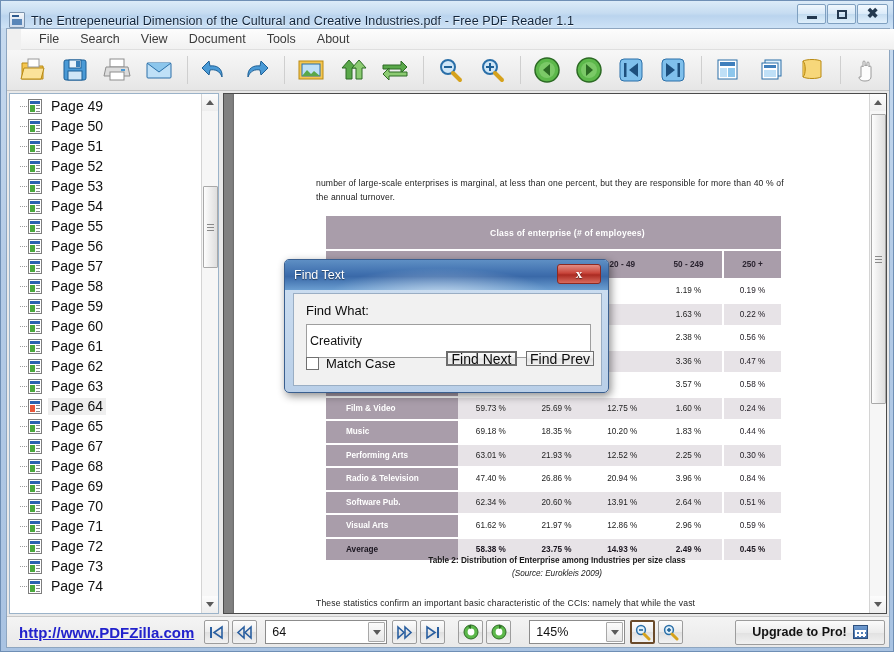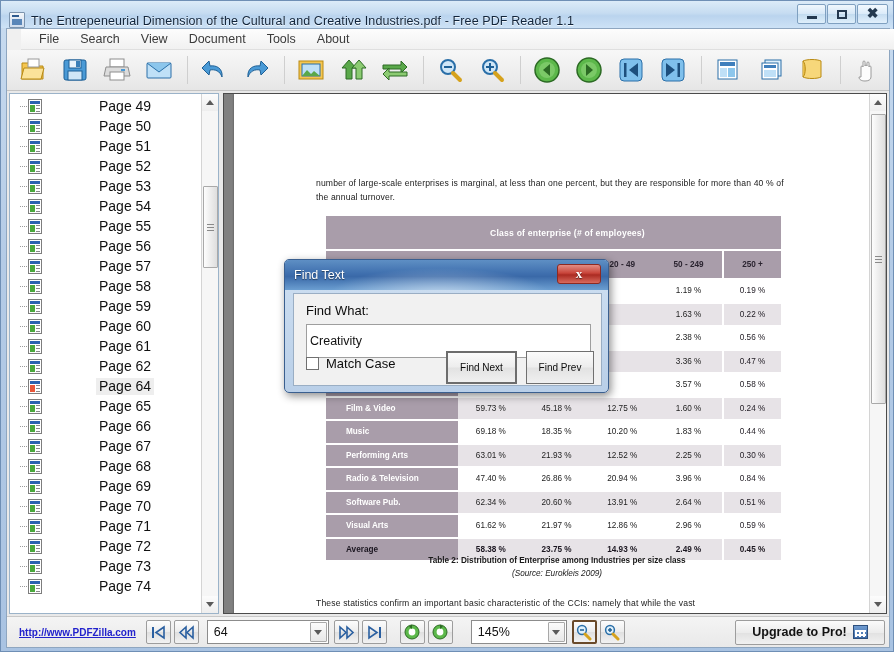--- a/index.html
+++ b/index.html
@@ -92,21 +92,20 @@
   }
   
   .sidebar{
     position:absolute;left:2px;top:2px;width:210px;height:521px;
     background:#ffffff;border:1px solid #9bb3c9;box-sizing:border-box;overflow:hidden;
   }
   .tree{position:absolute;left:0;top:0;right:17px;top:0;bottom:0;overflow:hidden;padding-top:2px;}
   .tree-row{
     height:20px;display:flex;align-items:center;padding-left:18px;position:relative;
     white-space:nowrap;
-    gap:48px;
   }
   .tree-row .dots{
     position:absolute;left:10px;top:10px;width:12px;height:1px;
     background-image:linear-gradient(to right,#9a9a9a 50%,transparent 50%);
     background-size:2px 1px;
   }
   .pg-icon{
     width:14px;height:15px;flex:none;margin-right:6px;position:relative;
     background:#ffffff;border:1px solid #7d7d7d;box-sizing:border-box;
   }
@@ -229,38 +228,38 @@
     font-family:"Liberation Sans",sans-serif;font-size:12.5px;color:#111;
     padding:16px 3px;line-height:18px;outline:none;
   }
   .chk-wrap{position:absolute;left:12px;top:62px;display:flex;align-items:center;}
   .chk{
     width:13px;height:13px;background:#ffffff;border:1px solid #707070;
     box-sizing:border-box;margin-right:7px;
   }
   .chk-lbl{font-size:13px;color:#0d0d0d;}
   .dlg-btn{
-    position:absolute;top:57px;height:33px;
+    position:absolute;top:57px;height:15px;
     background:linear-gradient(to bottom,#fbfbfb,#ededed 48%,#e2e2e2 52%,#f0f0f0);
     border:1px solid #707070;box-sizing:border-box;
-    font-family:"Liberation Sans",sans-serif;font-size:10px;color:#0d0d0d;
+    font-family:"Liberation Sans",sans-serif;font-size:14px;color:#0d0d0d;
     display:flex;align-items:center;justify-content:center;
   }
   #btn-find-next{left:152px;width:71px;border:2px solid #6d6d6d;}
   #btn-find-prev{left:232px;width:68px;}
 
   
   .statusbar{
     position:absolute;left:0;bottom:0;width:882px;height:31px;
     background:linear-gradient(to bottom,#f4f4f4,#e9e9e9);
     border-top:1px solid #c8c8c8;
     display:flex;align-items:center;box-sizing:border-box;padding:0 4px;
   }
   .sb-link{
-    font-size:10px;color:#2222cc;text-decoration:underline;font-weight:bold;
+    font-size:15px;color:#2222cc;text-decoration:underline;font-weight:bold;
     margin:0 10px 0 8px;white-space:nowrap;
   }
   .nav-btn{
     width:25px;height:24px;margin-right:3px;flex:none;
     background:linear-gradient(to bottom,#fdfdfd,#ececec 50%,#e0e0e0 52%,#f2f2f2);
     border:1px solid #9d9d9d;border-radius:2px;box-sizing:border-box;
     display:flex;align-items:center;justify-content:center;
   }
   .combo{
     height:24px;background:#ffffff;border:1px solid #8c8c8c;box-sizing:border-box;
@@ -624,46 +623,46 @@
               </div>
               <div class="tree-row">
                 <span class="dots"></span>
                 <span class="pg-icon">
                   <span class="bar"></span>
                   <span class="blk"></span>
                   <span class="ln"></span>
                 </span>
                 <span class="label">Page 62</span>
               </div>
+              <div class="tree-row">
+                <span class="dots"></span>
+                <span class="pg-icon">
+                  <span class="bar"></span>
+                  <span class="blk"></span>
+                  <span class="ln"></span>
+                </span>
+                <span class="label">Page 63</span>
+              </div>
               <div class="tree-row selected">
                 <span class="dots"></span>
                 <span class="pg-icon">
                   <span class="bar"></span>
                   <span class="blk"></span>
                   <span class="ln"></span>
                 </span>
                 <span class="label">Page 64</span>
               </div>
               <div class="tree-row">
                 <span class="dots"></span>
                 <span class="pg-icon">
                   <span class="bar"></span>
                   <span class="blk"></span>
                   <span class="ln"></span>
                 </span>
                 <span class="label">Page 65</span>
-              </div>
-              <div class="tree-row">
-                <span class="dots"></span>
-                <span class="pg-icon">
-                  <span class="bar"></span>
-                  <span class="blk"></span>
-                  <span class="ln"></span>
-                </span>
-                <span class="label">Page 66</span>
               </div>
               <div class="tree-row">
                 <span class="dots"></span>
                 <span class="pg-icon">
                   <span class="bar"></span>
                   <span class="blk"></span>
                   <span class="ln"></span>
                 </span>
                 <span class="label">Page 67</span>
               </div>
@@ -801,21 +800,21 @@
                       <td class="nm">Design</td>
                       <td class="v"></td>
                       <td class="v"></td>
                       <td class="v"></td>
                       <td class="v">3.57 %</td>
                       <td class="v last">0.58 %</td>
                     </tr>
                     <tr class="even">
                       <td class="nm">Film &amp; Video</td>
                       <td class="v">59.73 %</td>
-                      <td class="v">45.18 %</td>
+                      <td class="v">25.69 %</td>
                       <td class="v">12.75 %</td>
                       <td class="v">1.60 %</td>
                       <td class="v last">0.24 %</td>
                     </tr>
                     <tr class="odd">
                       <td class="nm">Music</td>
                       <td class="v">69.18 %</td>
                       <td class="v">18.35 %</td>
                       <td class="v">10.20 %</td>
                       <td class="v">1.83 %</td>

